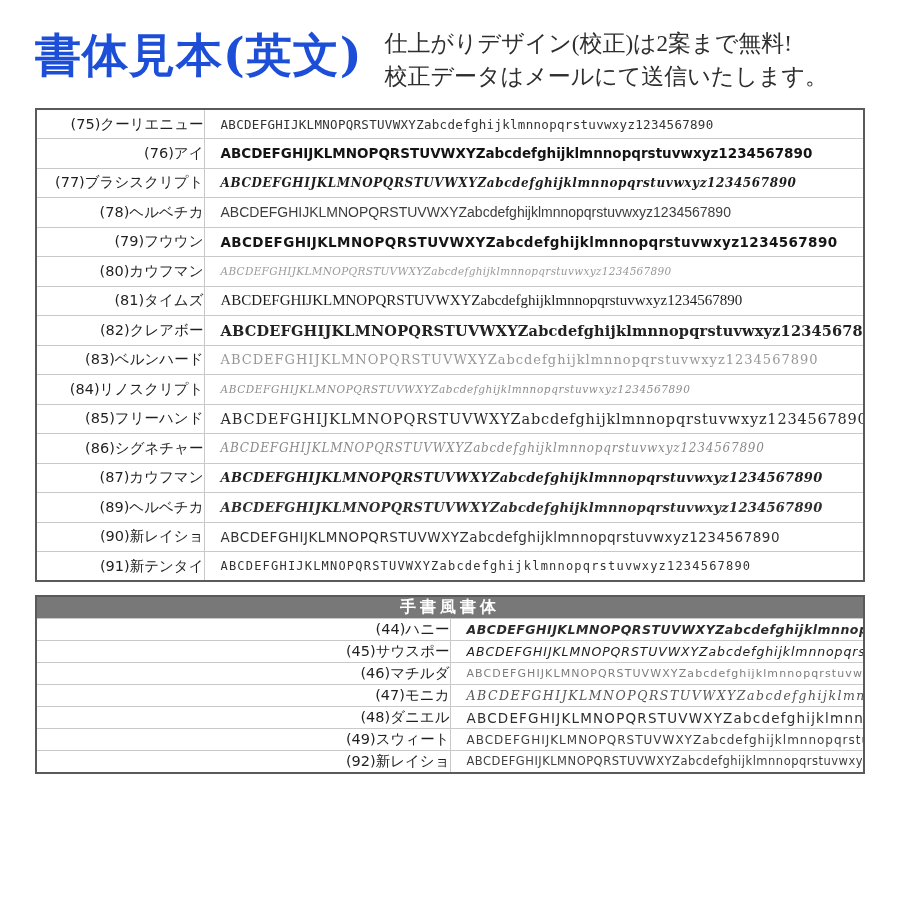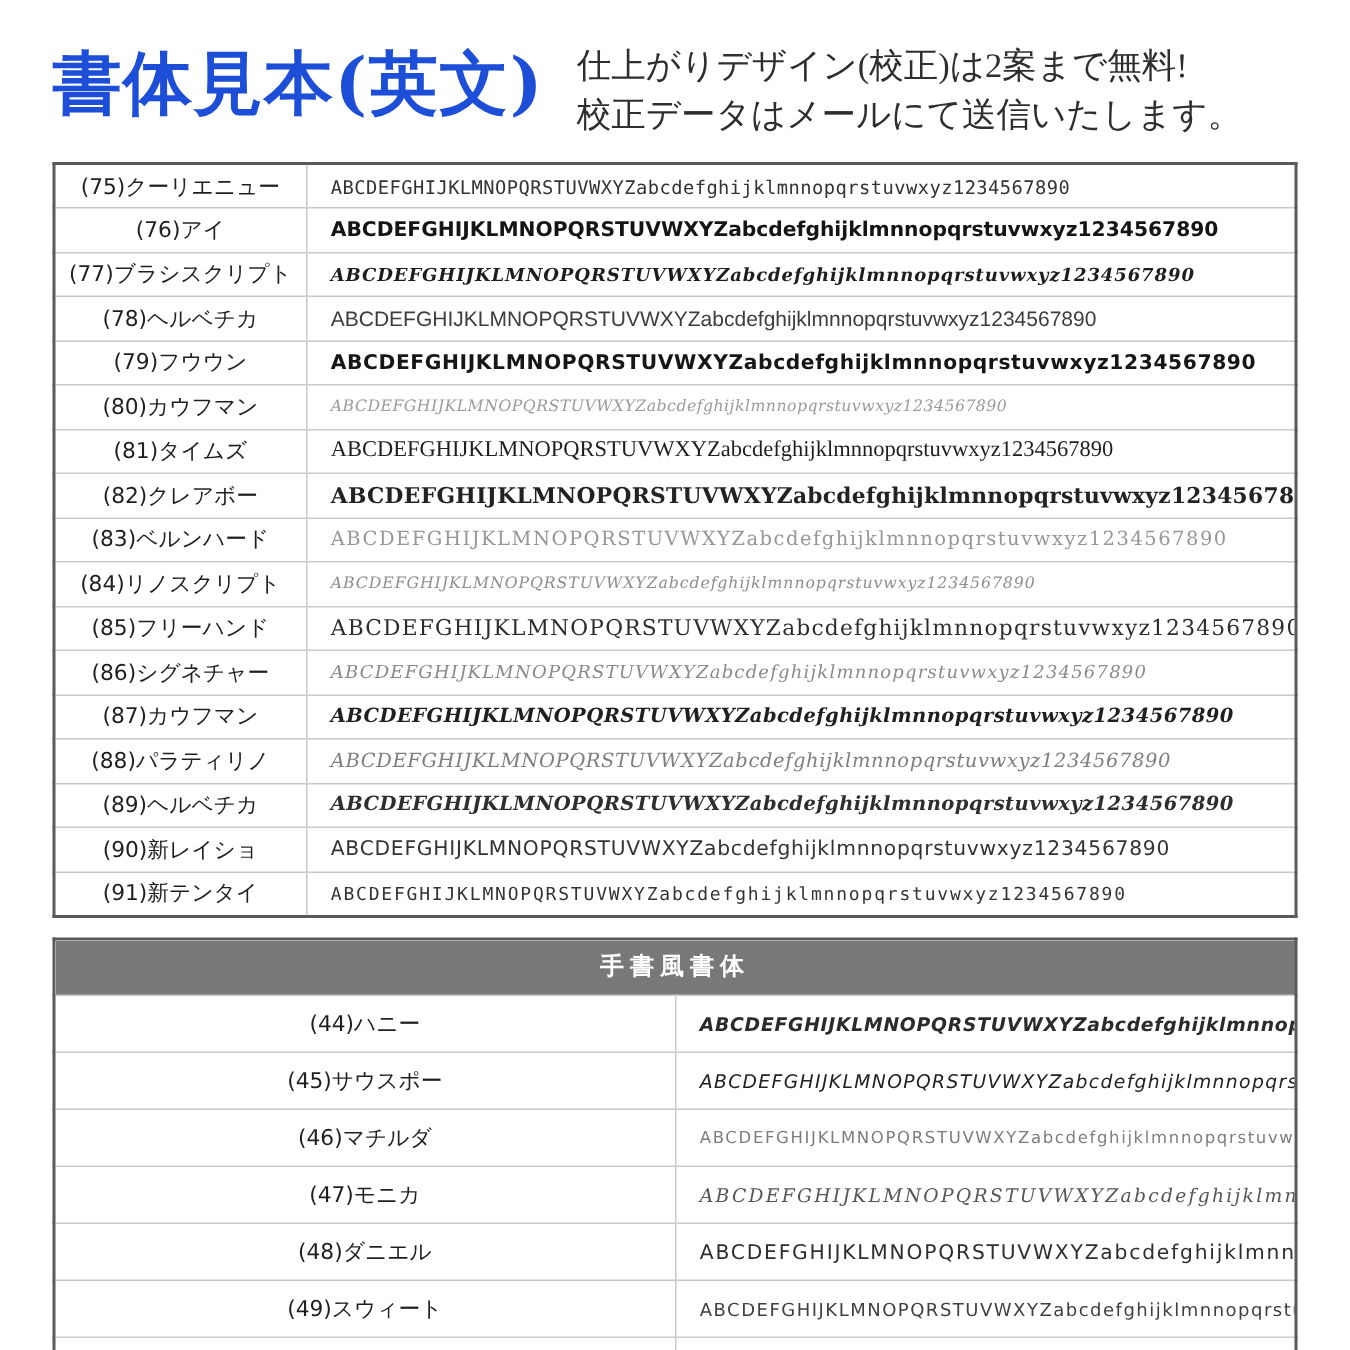--- a/index.html
+++ b/index.html
@@ -35,28 +35,28 @@
   
   table.spec-table {
     width: 830px;
     border-collapse: collapse;
     table-layout: fixed;
     border: 2px solid #5a5a5a;
     background: #fff;
   }
   table.spec-table td {
     border: 1px solid #c9c9c9;
-    height: 38px;
+    height: 22px;
     vertical-align: middle;
     overflow: hidden;
   }
   #table-main td { height: 29.5px; }
   .label-cell {
     width: 168px;
-    text-align: center;
+    text-align: right;
     font-size: 14.5px;
     color: #1f1f1f;
     white-space: nowrap;
     font-family: "DejaVu Sans", "Liberation Sans", sans-serif;
   }
   .label-cell .num { letter-spacing: 0; }
   .sample-cell {
     padding-left: 16px;
     padding-right: 12px;
     white-space: nowrap;
@@ -160,24 +160,20 @@
         </tr>
         <tr>
           <td class="label-cell"><span class="num">(86)</span><span>シグネチャー</span></td>
           <td class="sample-cell f86">ABCDEFGHIJKLMNOPQRSTUVWXYZabcdefghijklmnnopqrstuvwxyz1234567890</td>
         </tr>
         <tr>
           <td class="label-cell"><span class="num">(87)</span><span>カウフマン</span></td>
           <td class="sample-cell f87">ABCDEFGHIJKLMNOPQRSTUVWXYZabcdefghijklmnnopqrstuvwxyz1234567890</td>
         </tr>
         <tr>
-          <td class="label-cell"><span class="num">(88)</span><span>パラティリノ</span></td>
-          <td class="sample-cell f88">ABCDEFGHIJKLMNOPQRSTUVWXYZabcdefghijklmnnopqrstuvwxyz1234567890</td>
-        </tr>
-        <tr>
           <td class="label-cell"><span class="num">(89)</span><span>ヘルベチカ</span></td>
           <td class="sample-cell f89">ABCDEFGHIJKLMNOPQRSTUVWXYZabcdefghijklmnnopqrstuvwxyz1234567890</td>
         </tr>
         <tr>
           <td class="label-cell"><span class="num">(90)</span><span>新レイショ</span></td>
           <td class="sample-cell f90">ABCDEFGHIJKLMNOPQRSTUVWXYZabcdefghijklmnnopqrstuvwxyz1234567890</td>
         </tr>
         <tr>
           <td class="label-cell"><span class="num">(91)</span><span>新テンタイ</span></td>
           <td class="sample-cell f91">ABCDEFGHIJKLMNOPQRSTUVWXYZabcdefghijklmnnopqrstuvwxyz1234567890</td>

